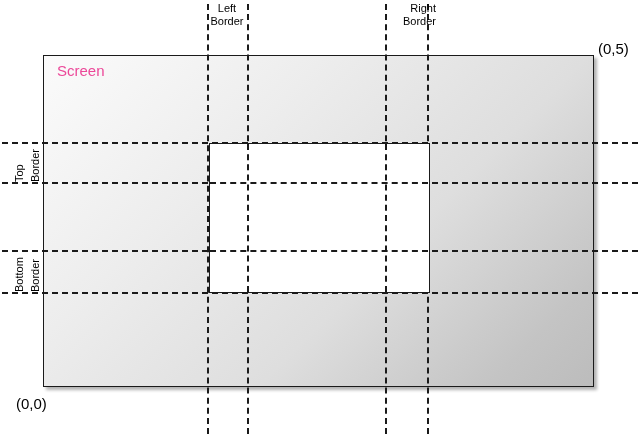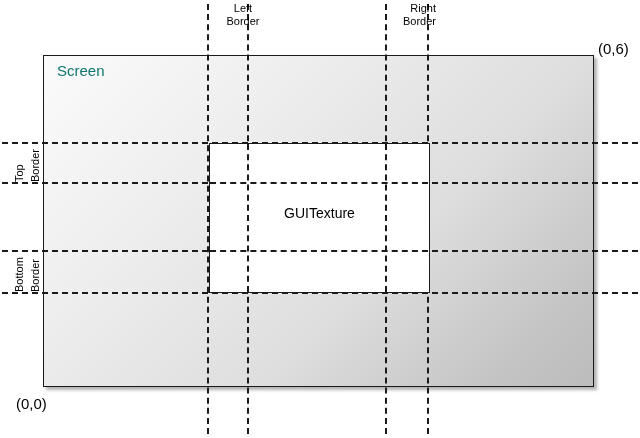--- a/index.html
+++ b/index.html
@@ -32,21 +32,21 @@
     box-sizing: border-box;
     box-shadow: 3px 3px 3px rgba(0,0,0,0.30);
   }
 
   .screen-label {
     position: absolute;
     left: 57px;
     top: 62px;
     font-size: 15px;
     line-height: 18px;
-    color: #0f766e;
+    color: #ec4899;
     white-space: nowrap;
   }
 
   
   .texture-rect {
     position: absolute;
     left: 209px;
     top: 143px;
     width: 221px;
     height: 150px;
@@ -135,36 +135,33 @@
   <div class="hline" style="top:250px;"></div>
   <div class="hline" style="top:292px;"></div>
 
   <div class="texture-rect"></div>
 
   <div class="hline" style="top:182px; left:210px; width:218px;"></div>
   <div class="hline" style="top:250px; left:210px; width:218px;"></div>
   <div class="vline" style="left:247px; top:144px; height:148px;"></div>
   <div class="vline" style="left:385px; top:144px; height:148px;"></div>
 
-  <div class="texture-label">
-    <span>GUITexture</span>
-  </div>
 
-  <div class="top-label" style="left:213px; width:60px;">
+  <div class="top-label" style="left:197px; width:60px;">
     <span class="l1">Left</span>
     <span class="l2">Border</span>
   </div>
 
   <div class="top-label" style="left:376px; width:60px;text-align:right;">
     <span class="l1">Right</span>
     <span class="l2">Border</span>
   </div>
 
   <div class="side-label" style="left:13px; top:182px;">Top</div>
   <div class="side-label" style="left:29px; top:182px;">Border</div>
 
   <div class="side-label" style="left:13px; top:292px;">Bottom</div>
   <div class="side-label" style="left:29px; top:292px;">Border</div>
 
-  <div class="corner-label corner-tr">(0,6)</div>
+  <div class="corner-label corner-tr">(0,5)</div>
   <div class="corner-label corner-bl">(0,0)</div>
 
 </div>
 
 </body></html>

